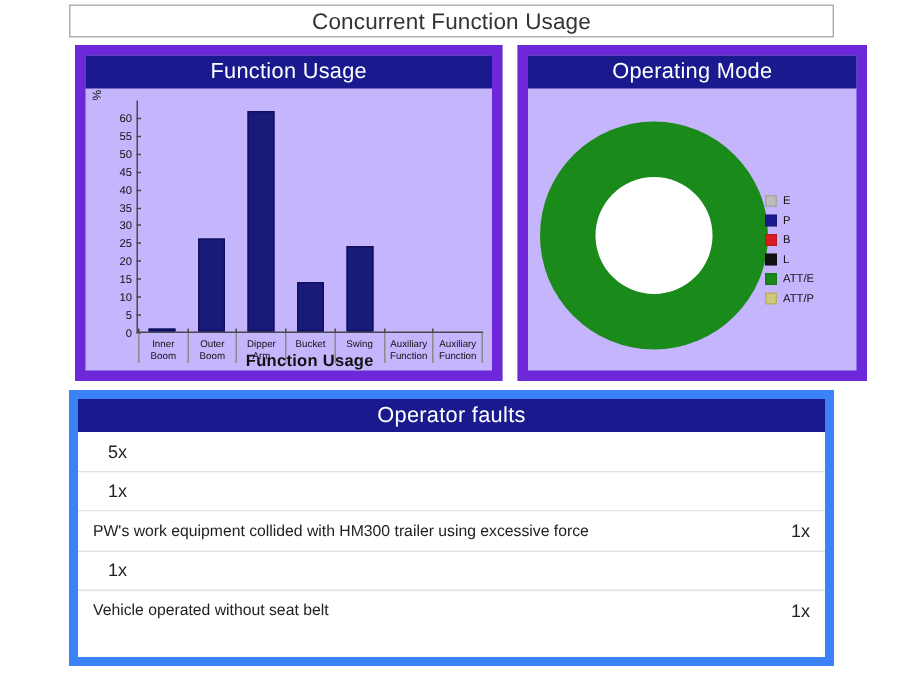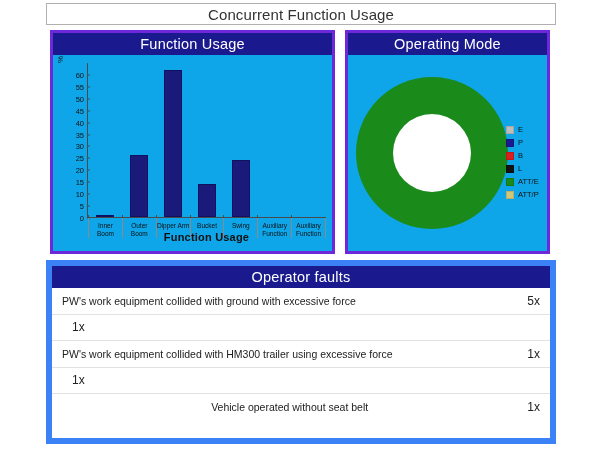--- a/index.html
+++ b/index.html
@@ -37,22 +37,22 @@
   .top-banner-title {
     font-size: 15px;
     color: #333333;
     letter-spacing: 0.1px;
   }
 
   
   .panel {
     position: absolute;
     box-sizing: border-box;
-    border: 3px solid #6d28d9;
-    background: #0ea5e9;
+    border: 7px solid #6d28d9;
+    background: #c4b5fd;
   }
   .panel-header {
     height: 22px;
     background: #1a1a8e;
     color: #ffffff;
     display: flex;
     align-items: center;
     justify-content: center;
     font-size: 14.5px;
     font-weight: normal;
@@ -61,21 +61,21 @@
 
   #panel-function-usage {
     left: 50px;
     top: 30px;
     width: 285px;
     height: 224px;
   }
   #panel-operating-mode {
     left: 345px;
     top: 30px;
-    width: 205px;
+    width: 233px;
     height: 224px;
   }
 
   
   .barchart-body {
     position: relative;
     width: 100%;
     height: 200px;
   }
   .y-axis-label {
@@ -267,21 +267,20 @@
     display: flex;
     align-items: center;
     height: 26.5px;
     padding: 0 10px;
     border-bottom: 1px solid #e2e2e2;
     box-sizing: border-box;
     background: #ffffff;
   }
   .fault-row:last-child {
     border-bottom: none;
-    text-align: center;
   }
   .fault-text {
     flex: 1 1 auto;
     font-size: 10.5px;
     color: #222222;
     white-space: nowrap;
     overflow: hidden;
     text-overflow: ellipsis;
   }
   .fault-count {
@@ -432,21 +431,20 @@
         </div>
     </div>
   </div>
 
   <div id="panel-operator-faults">
     <div class="faults-header">
       <span>Operator faults</span>
     </div>
     <div id="faults-rows">
         <div class="fault-row">
-          <span class="fault-text">PW's work equipment collided with ground with excessive force</span>
           <span class="fault-count">5x</span>
         </div>
         <div class="fault-row">
           <span class="fault-count">1x</span>
         </div>
         <div class="fault-row">
           <span class="fault-text">PW's work equipment collided with HM300 trailer using excessive force</span>
           <span class="fault-count">1x</span>
         </div>
         <div class="fault-row">

